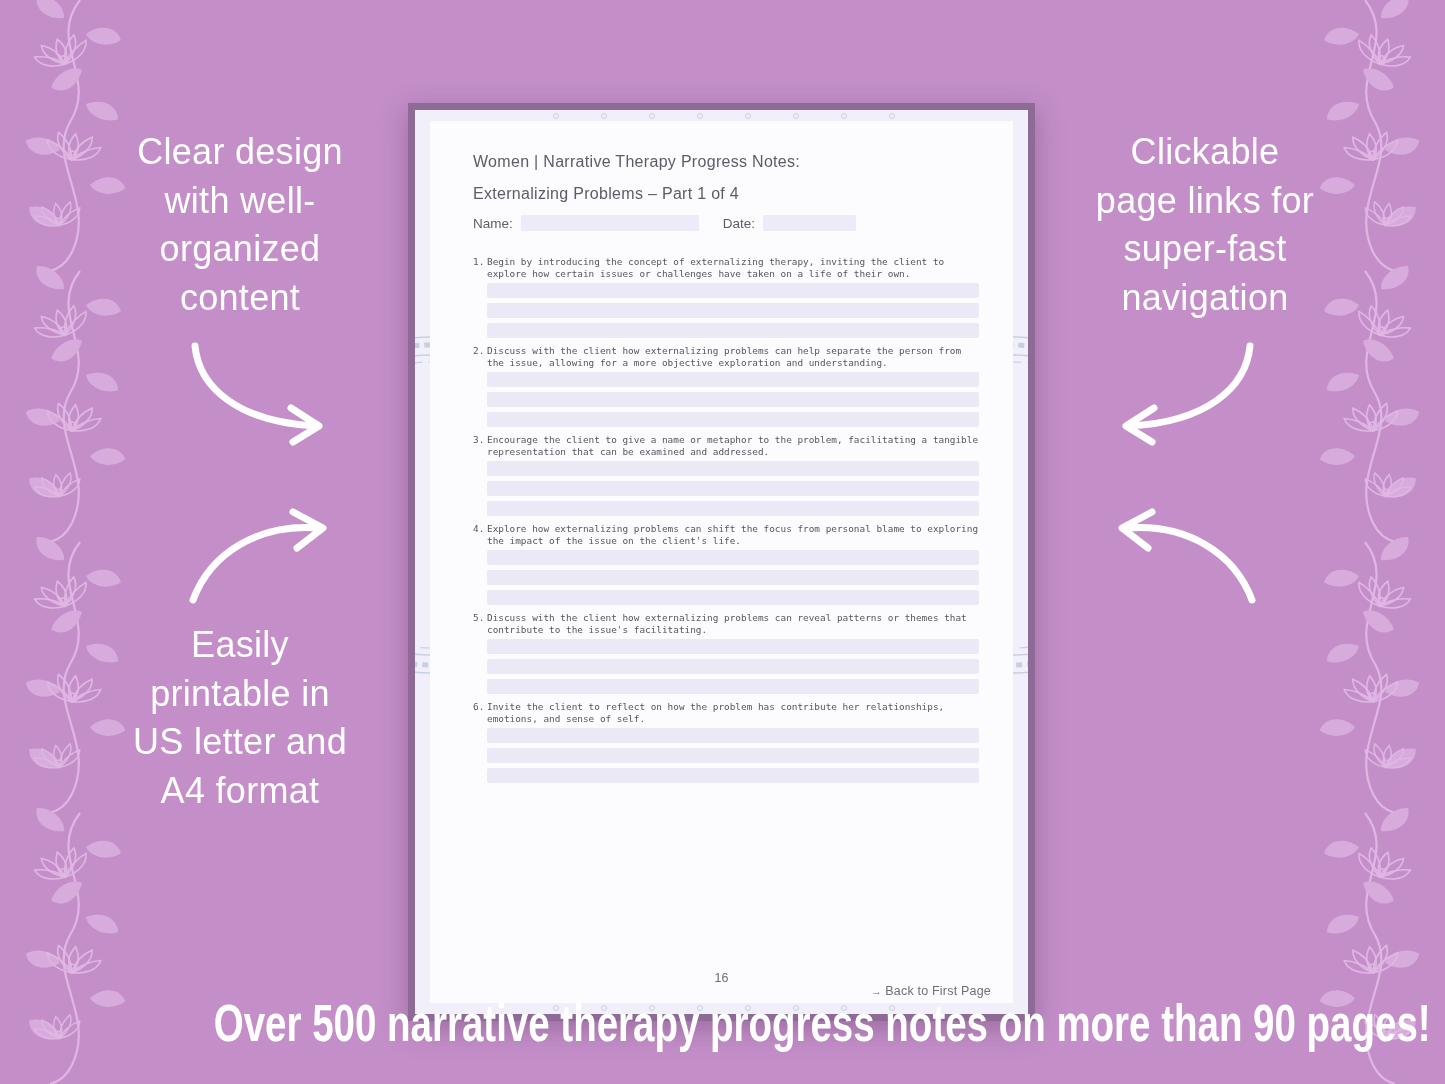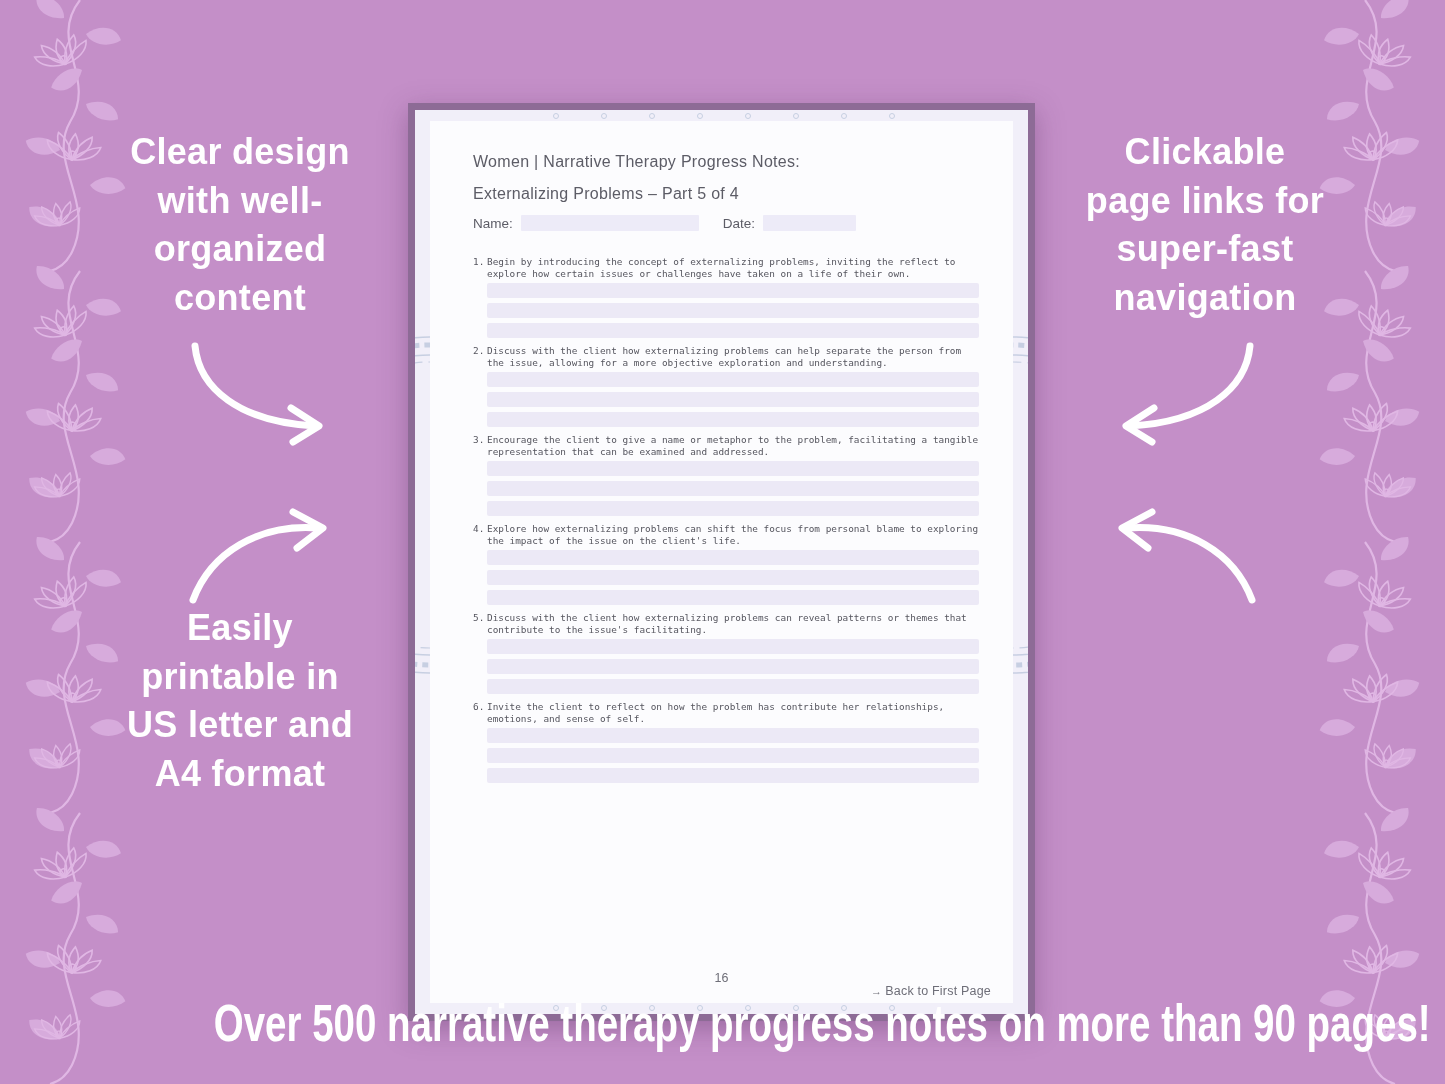--- a/index.html
+++ b/index.html
@@ -10,26 +10,26 @@
     font-family:"Liberation Sans",sans-serif;
   }
   
   .vine{position:absolute;top:0;height:1084px;width:140px;z-index:1;}
   .vine-left{left:2px;}
   .vine-right{right:2px;transform:scaleX(-1);}
   
   .annotation{
     position:absolute;width:330px;z-index:3;
     color:var(--white,#ffffff);font-size:36px;line-height:1.35;
-    text-align:center;white-space:pre-line;font-weight:700;
+    text-align:center;white-space:pre-line;font-weight:400;
     letter-spacing:.3px;
   }
   .ann-tl{left:75px;top:128px;}
   .ann-tr{left:1040px;top:128px;}
-  .ann-bl{left:75px;top:604px;}
+  .ann-bl{left:75px;top:621px;}
   .ann-br{left:1040px;top:626px;}
   
   .arrow{position:absolute;z-index:3;}
   .arrow path{stroke:var(--white,#ffffff);stroke-width:7;fill:none;stroke-linecap:round;stroke-linejoin:round;}
   .arrow-tl{left:183px;top:338px;}
   .arrow-bl{left:183px;top:508px;}
   .arrow-tr{left:1102px;top:338px;}
   .arrow-br{left:1102px;top:508px;}
   
   .card{
@@ -192,33 +192,33 @@
       <svg class="mandala half-right" width="340" height="340">
         <circle cx="170" cy="170" r="168" stroke-width="1.5"></circle>
         <circle cx="170" cy="170" r="160" stroke-width="5" stroke-dasharray="6 5"></circle>
         <circle cx="170" cy="170" r="150" stroke-width="1.5"></circle>
         <circle cx="170" cy="170" r="143" stroke-width="1.2" stroke-dasharray="10 6"></circle>
       </svg>
 
       <div class="page">
         <div class="doc-title">
           <div>Women | Narrative Therapy Progress Notes:</div>
-          <div>Externalizing Problems – Part 5 of 4</div>
+          <div>Externalizing Problems – Part 1 of 4</div>
         </div>
         <div class="name-row">
           <span>Name:</span>
           <span class="field field-name"></span>
           <span class="lbl-date">Date:</span>
           <span class="field field-date"></span>
         </div>
         <ol class="items" id="items">
   <li class="item">
     <div class="item-text">
       <span class="num">1.</span>
-      <span class="txt">Begin by introducing the concept of externalizing problems, inviting the reflect to explore how certain issues or challenges have taken on a life of their own.</span>
+      <span class="txt">Begin by introducing the concept of externalizing therapy, inviting the client to explore how certain issues or challenges have taken on a life of their own.</span>
     </div>
     <div class="lines">
                 <div class="fill-line"></div>
                 <div class="fill-line"></div>
                 <div class="fill-line"></div>
               </div>
   </li>
 
   <li class="item">
     <div class="item-text">

